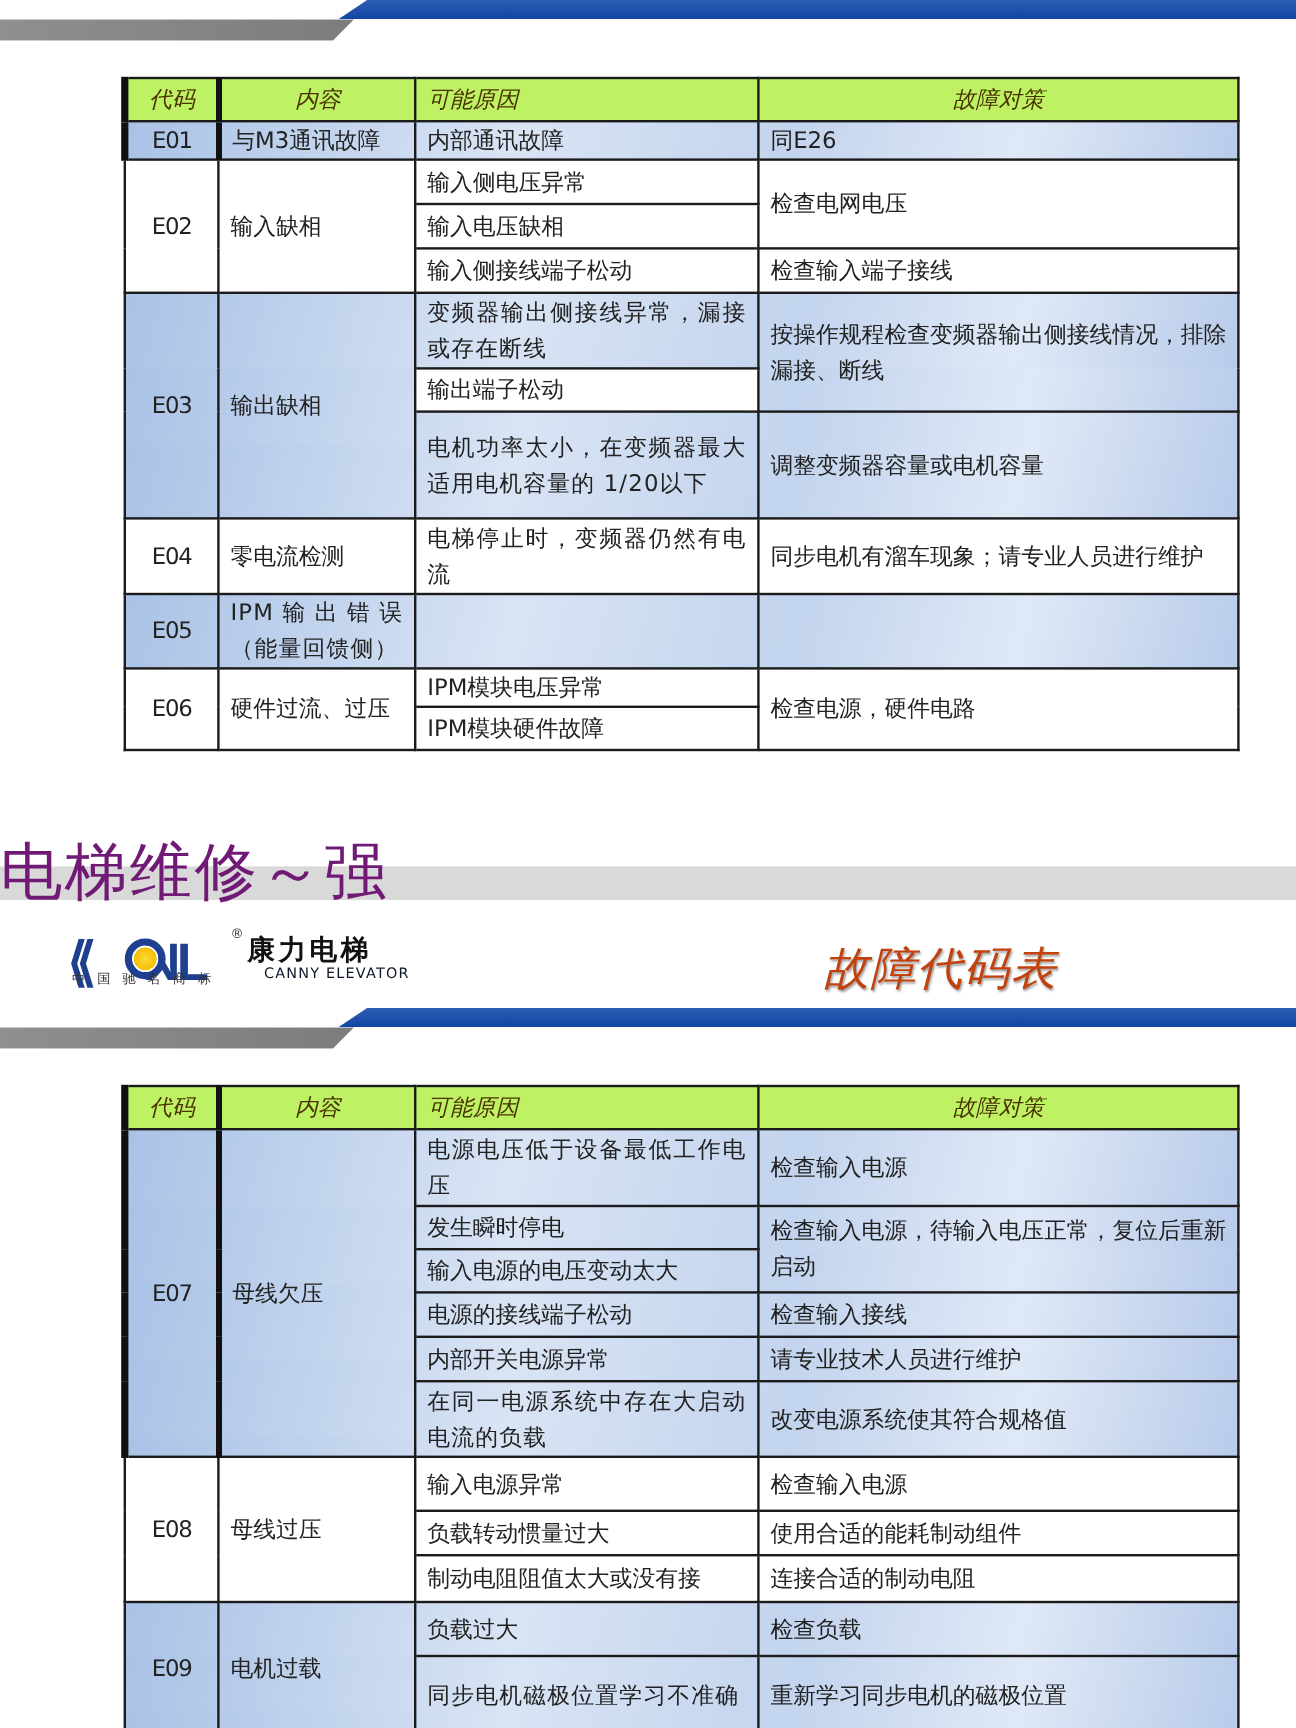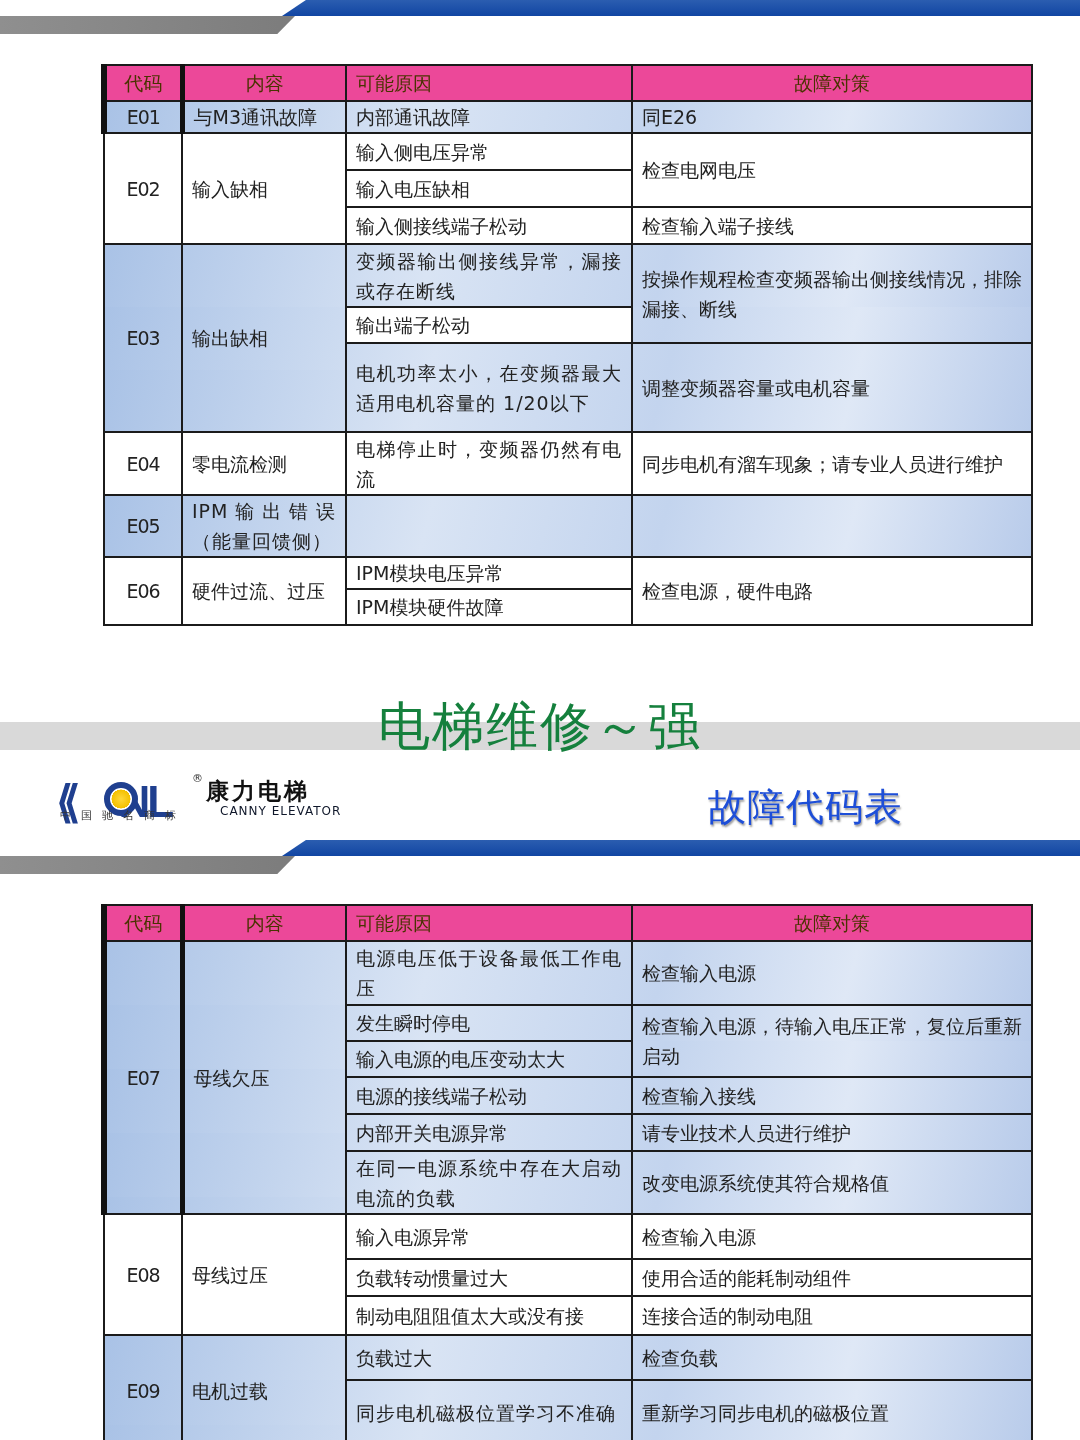--- a/index.html
+++ b/index.html
@@ -7,44 +7,44 @@
   body { font-family: "DejaVu Sans", "Liberation Sans", sans-serif; color: #222; position: relative; }
 
   
   .band { position: absolute; left: 0; width: 1080px; height: 34px; }
   .band .grey2 { position: absolute; left: 0; top: 16px; width: 295px; height: 18px; background: linear-gradient(to right, #8f8f8f, #7c7c7c); clip-path: polygon(0 0, 100% 0, 94% 100%, 0 100%); }
   .band .blue { position: absolute; left: 282px; top: 0; width: 798px; height: 16px; background: linear-gradient(to bottom, #2b5db0, #1145a3); clip-path: polygon(3% 0, 100% 0, 100% 100%, 0 100%); border-radius: 6px 0 0 0; }
 
   
   .fault-table { position: absolute; left: 101px; width: 928px; border-collapse: collapse; table-layout: fixed; font-size: 19px; }
   .fault-table td, .fault-table th { border: 2px solid #1b1b1b; padding: 0 9px; vertical-align: middle; line-height: 30px; font-weight: normal; }
-  .fault-table th { background: #ec4899; height: 36px; color: #4a3300; text-align: left; }
+  .fault-table th { background: #bef264; height: 36px; color: #4a3300; text-align: left; font-style: italic; }
   .fault-table th.c { text-align: center; }
   .fault-table col.c1 { width: 78px; }
   .fault-table col.c2 { width: 164px; }
   .fault-table col.c3 { width: 286px; }
   .fault-table col.c4 { width: 400px; }
   .fault-table td.code { text-align: center; letter-spacing: -1px; }
   .fault-table .lb { border-left: 6px solid #111; }
   .fault-table .thickr { border-right: 5px solid #111; }
   .blue-bg { background: linear-gradient(105deg, #a9c2e6 0%, #d9e4f4 35%, #c3d4ee 60%, #dfe8f6 80%, #b8cbea 100%); }
   .white-bg { background: #ffffff; }
   .justify { text-align: justify; text-align-last: left; letter-spacing: 1px; }
 
   
   .header-grey { position: absolute; left: 0; top: 722px; width: 1080px; height: 28px; background: #d9d9d9; }
-  .watermark { position: absolute; left: 0; width: 1080px; top: 692px; text-align: center; font-size: 52px; color: #15803d; letter-spacing: 2px; font-family: "DejaVu Sans", sans-serif; }
+  .watermark { position: absolute; left: 0; width: 1080px; top: 692px; text-align: left; font-size: 52px; color: #701a75; letter-spacing: 2px; font-family: "DejaVu Sans", sans-serif; }
   .logo { position: absolute; left: 56px; top: 772px; width: 300px; height: 70px; }
   .logo-mark { position: absolute; left: 0; top: 4px; font-size: 44px; font-weight: bold; color: #1f3f8f; font-family: "Liberation Sans", sans-serif; letter-spacing: -3px; }
   .logo-sun { position: absolute; left: 48px; top: 10px; width: 34px; height: 34px; border-radius: 50%; border: 6px solid #1f3f8f; background: radial-gradient(circle, #ffd83a 0%, #f4c000 60%, #fff 62%); }
   .logo-reg { position: absolute; left: 136px; top: 0; font-size: 11px; color: #333; }
   .logo-cn { position: absolute; left: 150px; top: 4px; font-size: 23px; font-weight: bold; letter-spacing: 3px; color: #111; }
   .logo-en { position: absolute; left: 164px; top: 32px; font-size: 12px; letter-spacing: 1px; color: #0f172a; }
   .logo-slogan { position: absolute; left: 4px; top: 36px; font-size: 11px; letter-spacing: 10px; color: #333; }
-  .page-title { position: absolute; left: 708px; top: 782px; font-size: 38px; color: #1d4ed8; text-shadow: 1px 2px 2px #9a9a9a; letter-spacing: 1px; }
+  .page-title { position: absolute; left: 686px; top: 782px; font-size: 38px; color: #c2410c; text-shadow: 1px 2px 2px #9a9a9a; letter-spacing: 1px; font-style: italic; }
 </style>
 </head>
 <body>
 
 <div class="band" style="top:0;">
   <div class="grey2"></div>
   <div class="blue"></div>
 </div>
 
 <table class="fault-table" style="top:64px;">

